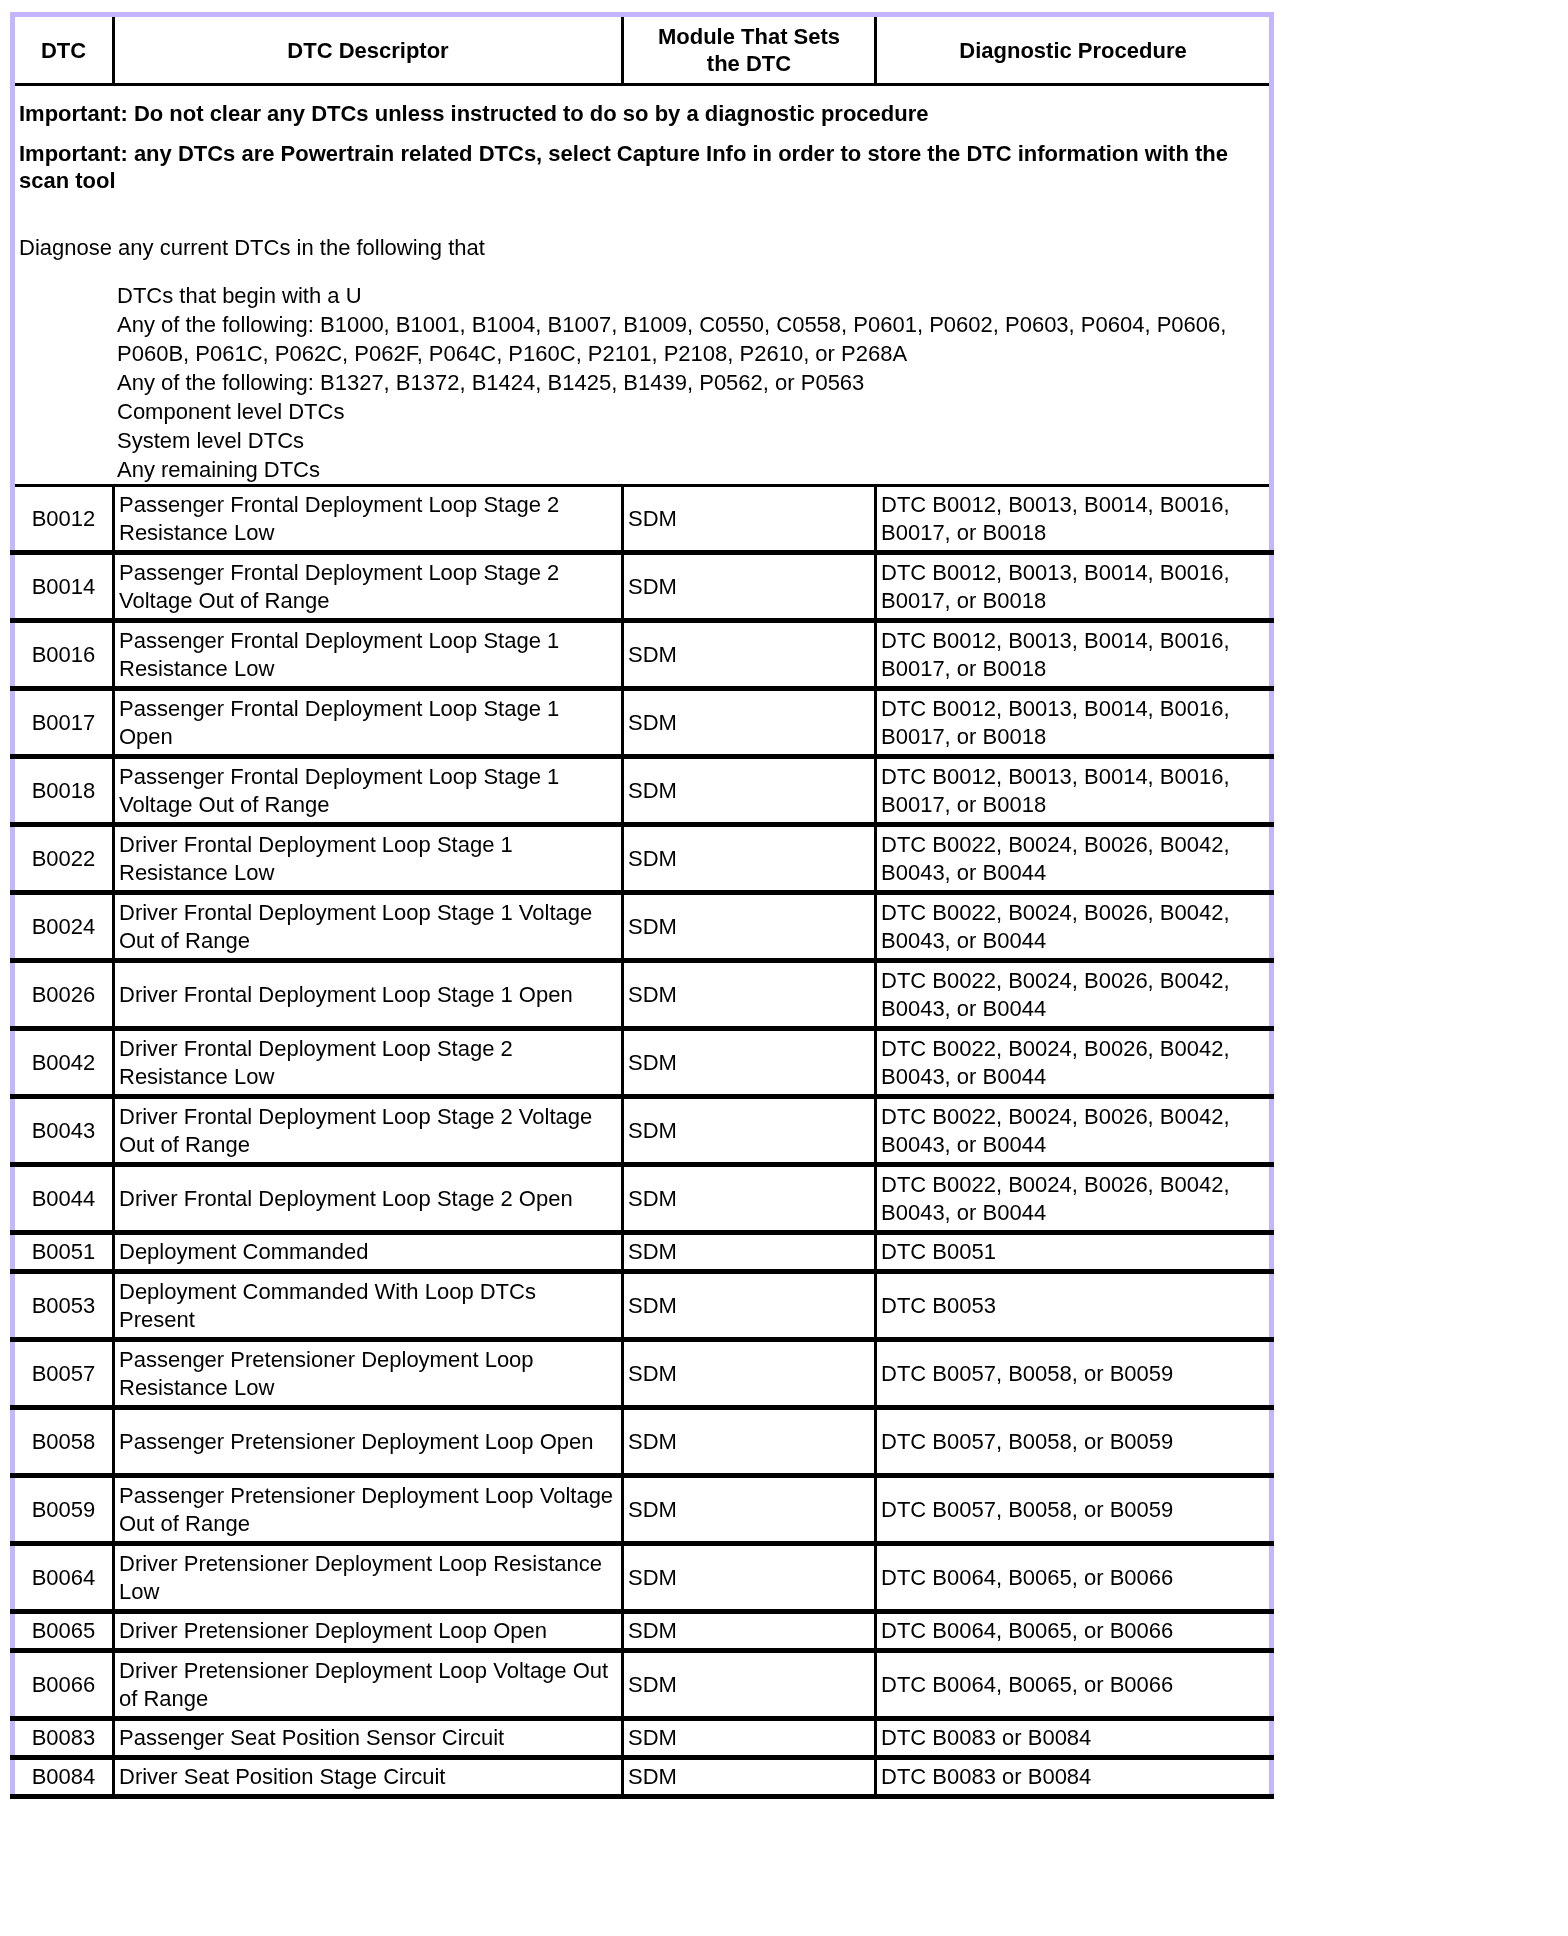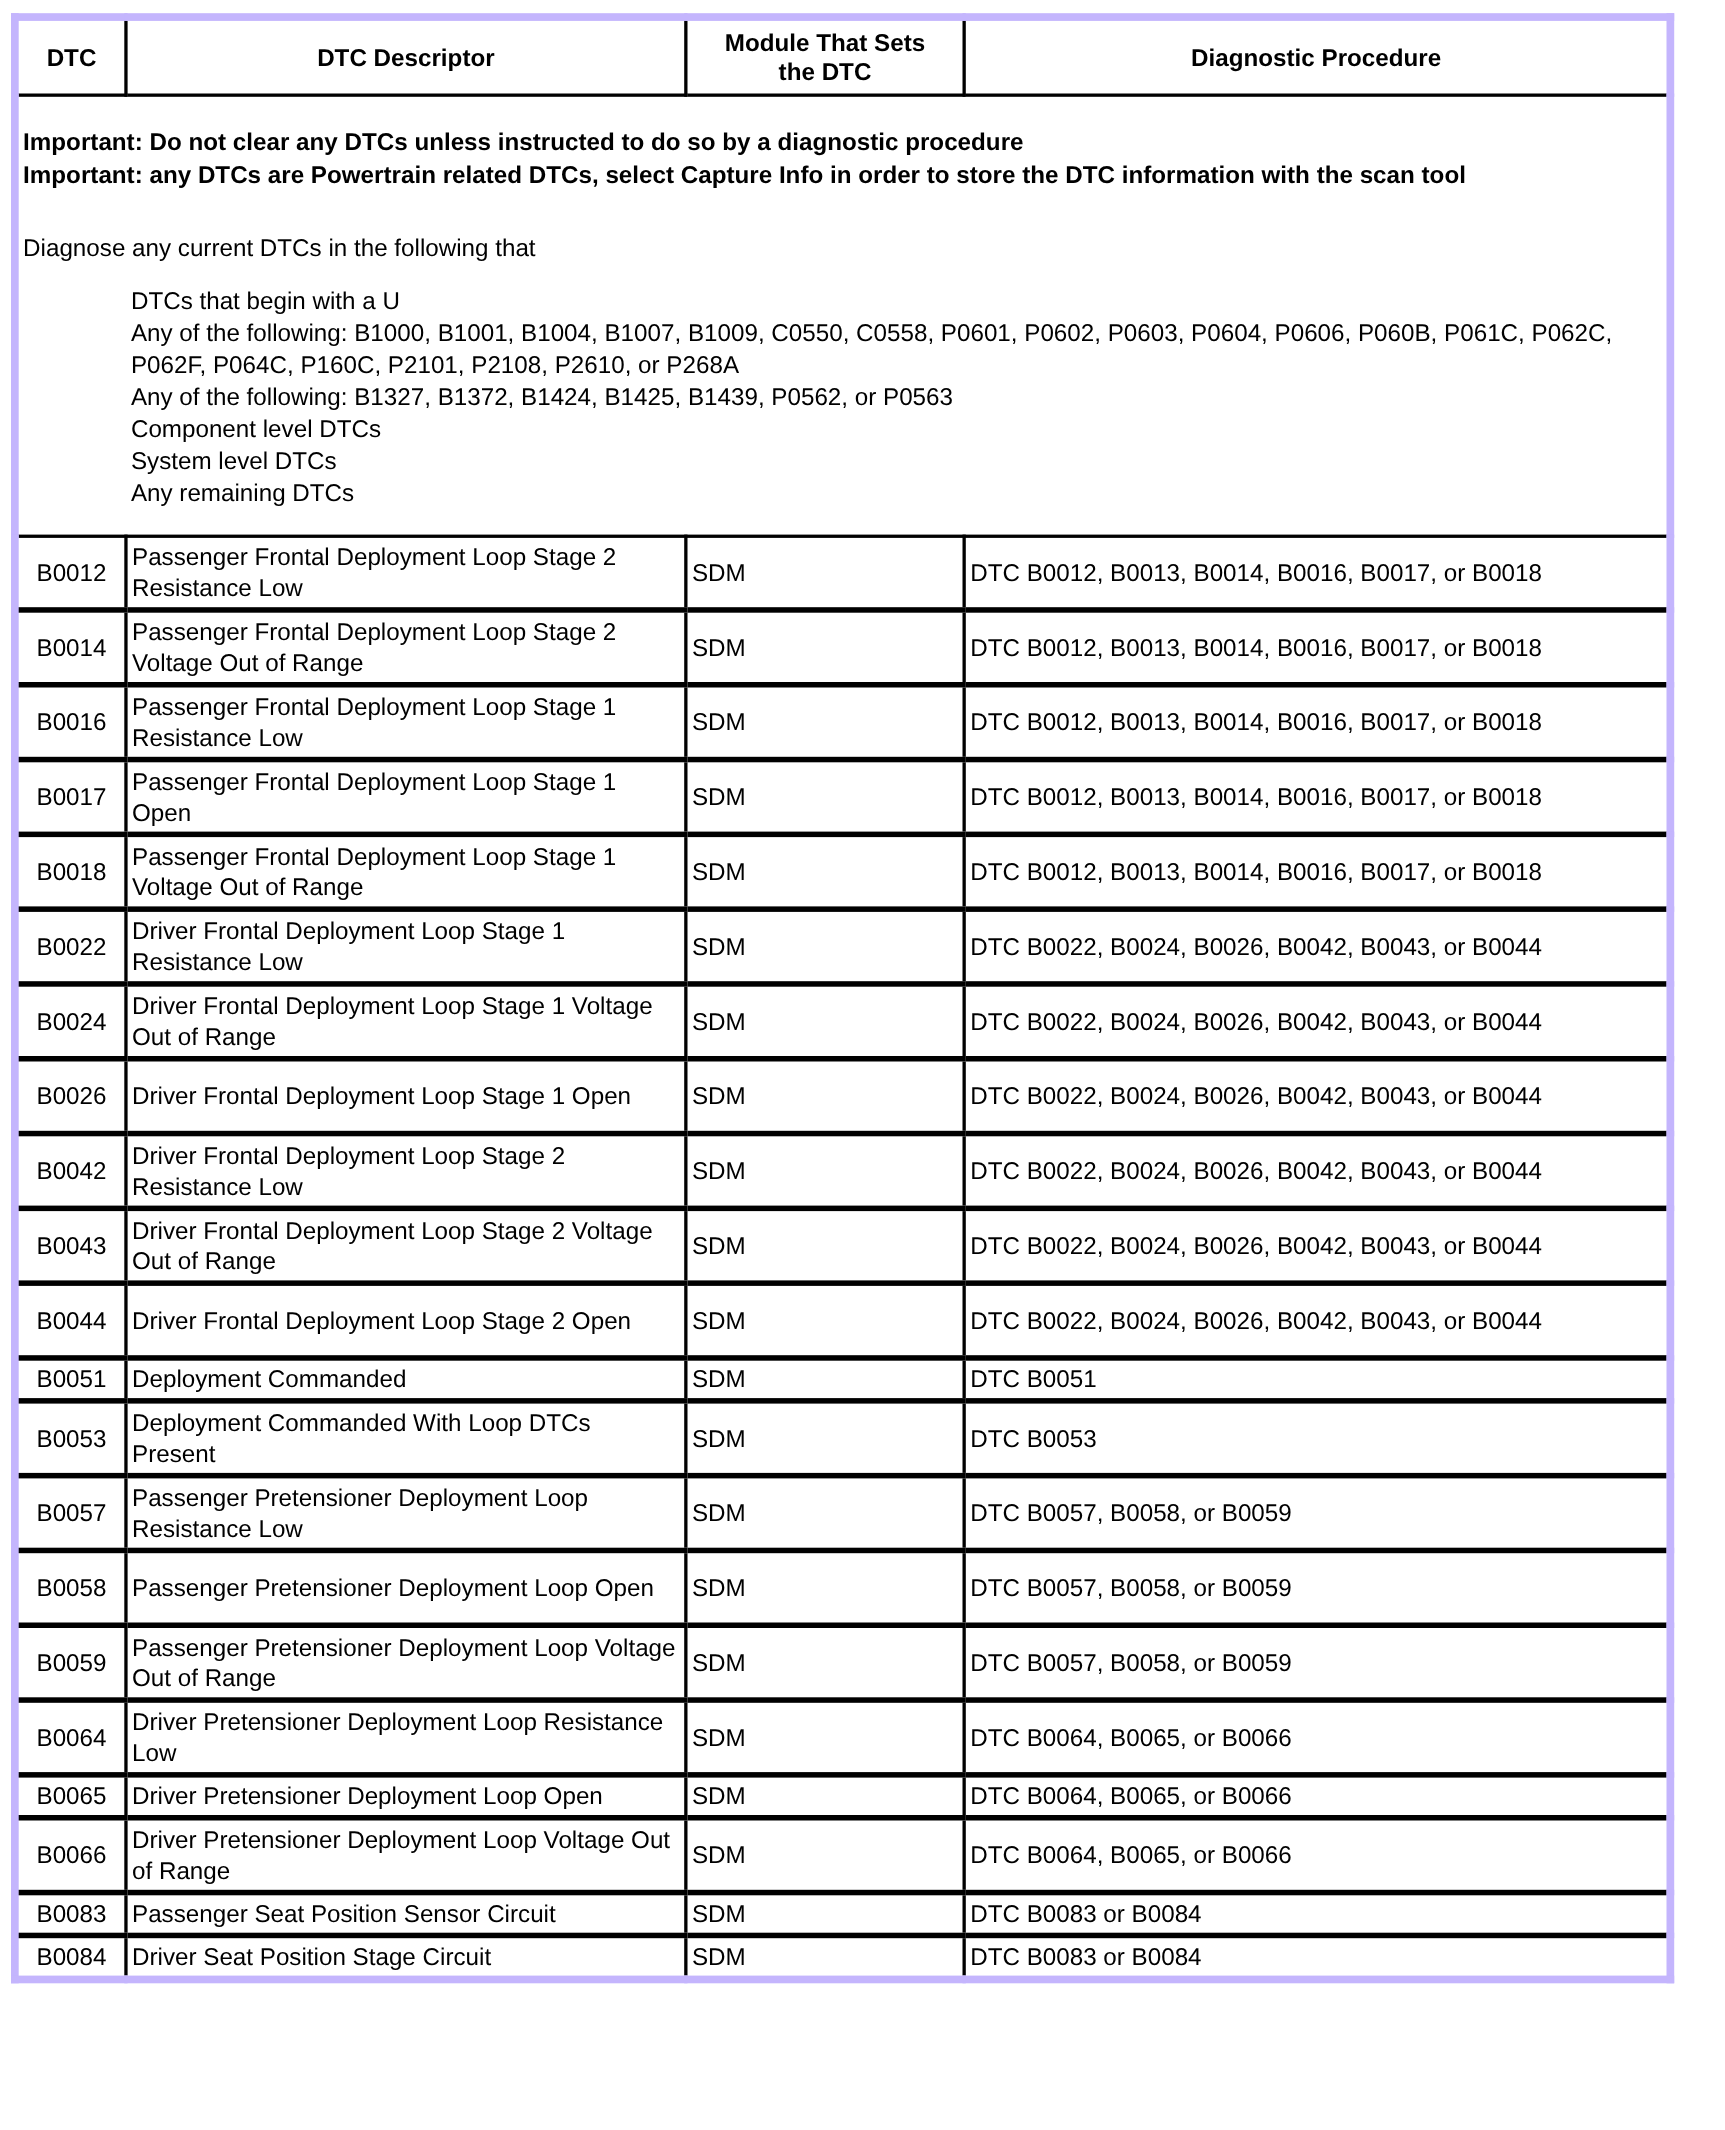--- a/index.html
+++ b/index.html
@@ -1,28 +1,28 @@
 <!DOCTYPE html>
 <html><head>
 <meta charset="utf-8">
 <style>
   html, body { margin: 0; padding: 0; background: #ffffff; }
   body { width: 1568px; height: 1936px; position: relative; overflow: hidden;
          font-family: "Liberation Sans", sans-serif; color: #000; }
-  table.dtc { position: absolute; left: 10px; top: 12px; width: 1512px;
+  table.dtc { position: absolute; left: 10px; top: 12px; width: 1264px;
               border-collapse: collapse; table-layout: fixed;
-              border: 7px solid #c4b5fd; }
+              border: 5px solid #c4b5fd; }
   table.dtc td, table.dtc th { border: 3px solid #000; padding: 0 4px; vertical-align: middle; }
   col.c1 { width: 101px; } col.c2 { width: 509px; } col.c3 { width: 253px; } col.c4 { width: auto; }
   thead th { height: 66px; font-weight: bold; font-size: 22px; text-align: center;
              vertical-align: bottom; padding-bottom: 6px; line-height: 27px;
              border-bottom: 5px solid #000; }
   td.notes { height: 398px; vertical-align: top; padding: 0 4px; font-size: 22px;
              border-bottom: 5px solid #000; }
-  .notes .imp { font-weight: bold; margin-top: 3px; line-height: 27px; }
+  .notes .imp { font-weight: bold; margin-top: 13px; line-height: 27px; }
   .notes .imp2 { }
   .notes .diag { margin-top: 40px; line-height: 27px; }
   .notes ul { list-style: none; margin: 20px 0 0 0; padding-left: 98px; }
   .notes ul li { line-height: 29px; }
   tbody.rows tr.r2 td { height: 63px; }
   tbody.rows tr.r1 td { height: 34px; margin-top: 30px; }
   tbody.rows tr td { border-bottom: 5px solid #000; font-size: 22px; line-height: 28px; }
   td.code { text-align: center; }
   td.desc { padding-left: 3px; }
 </style>

